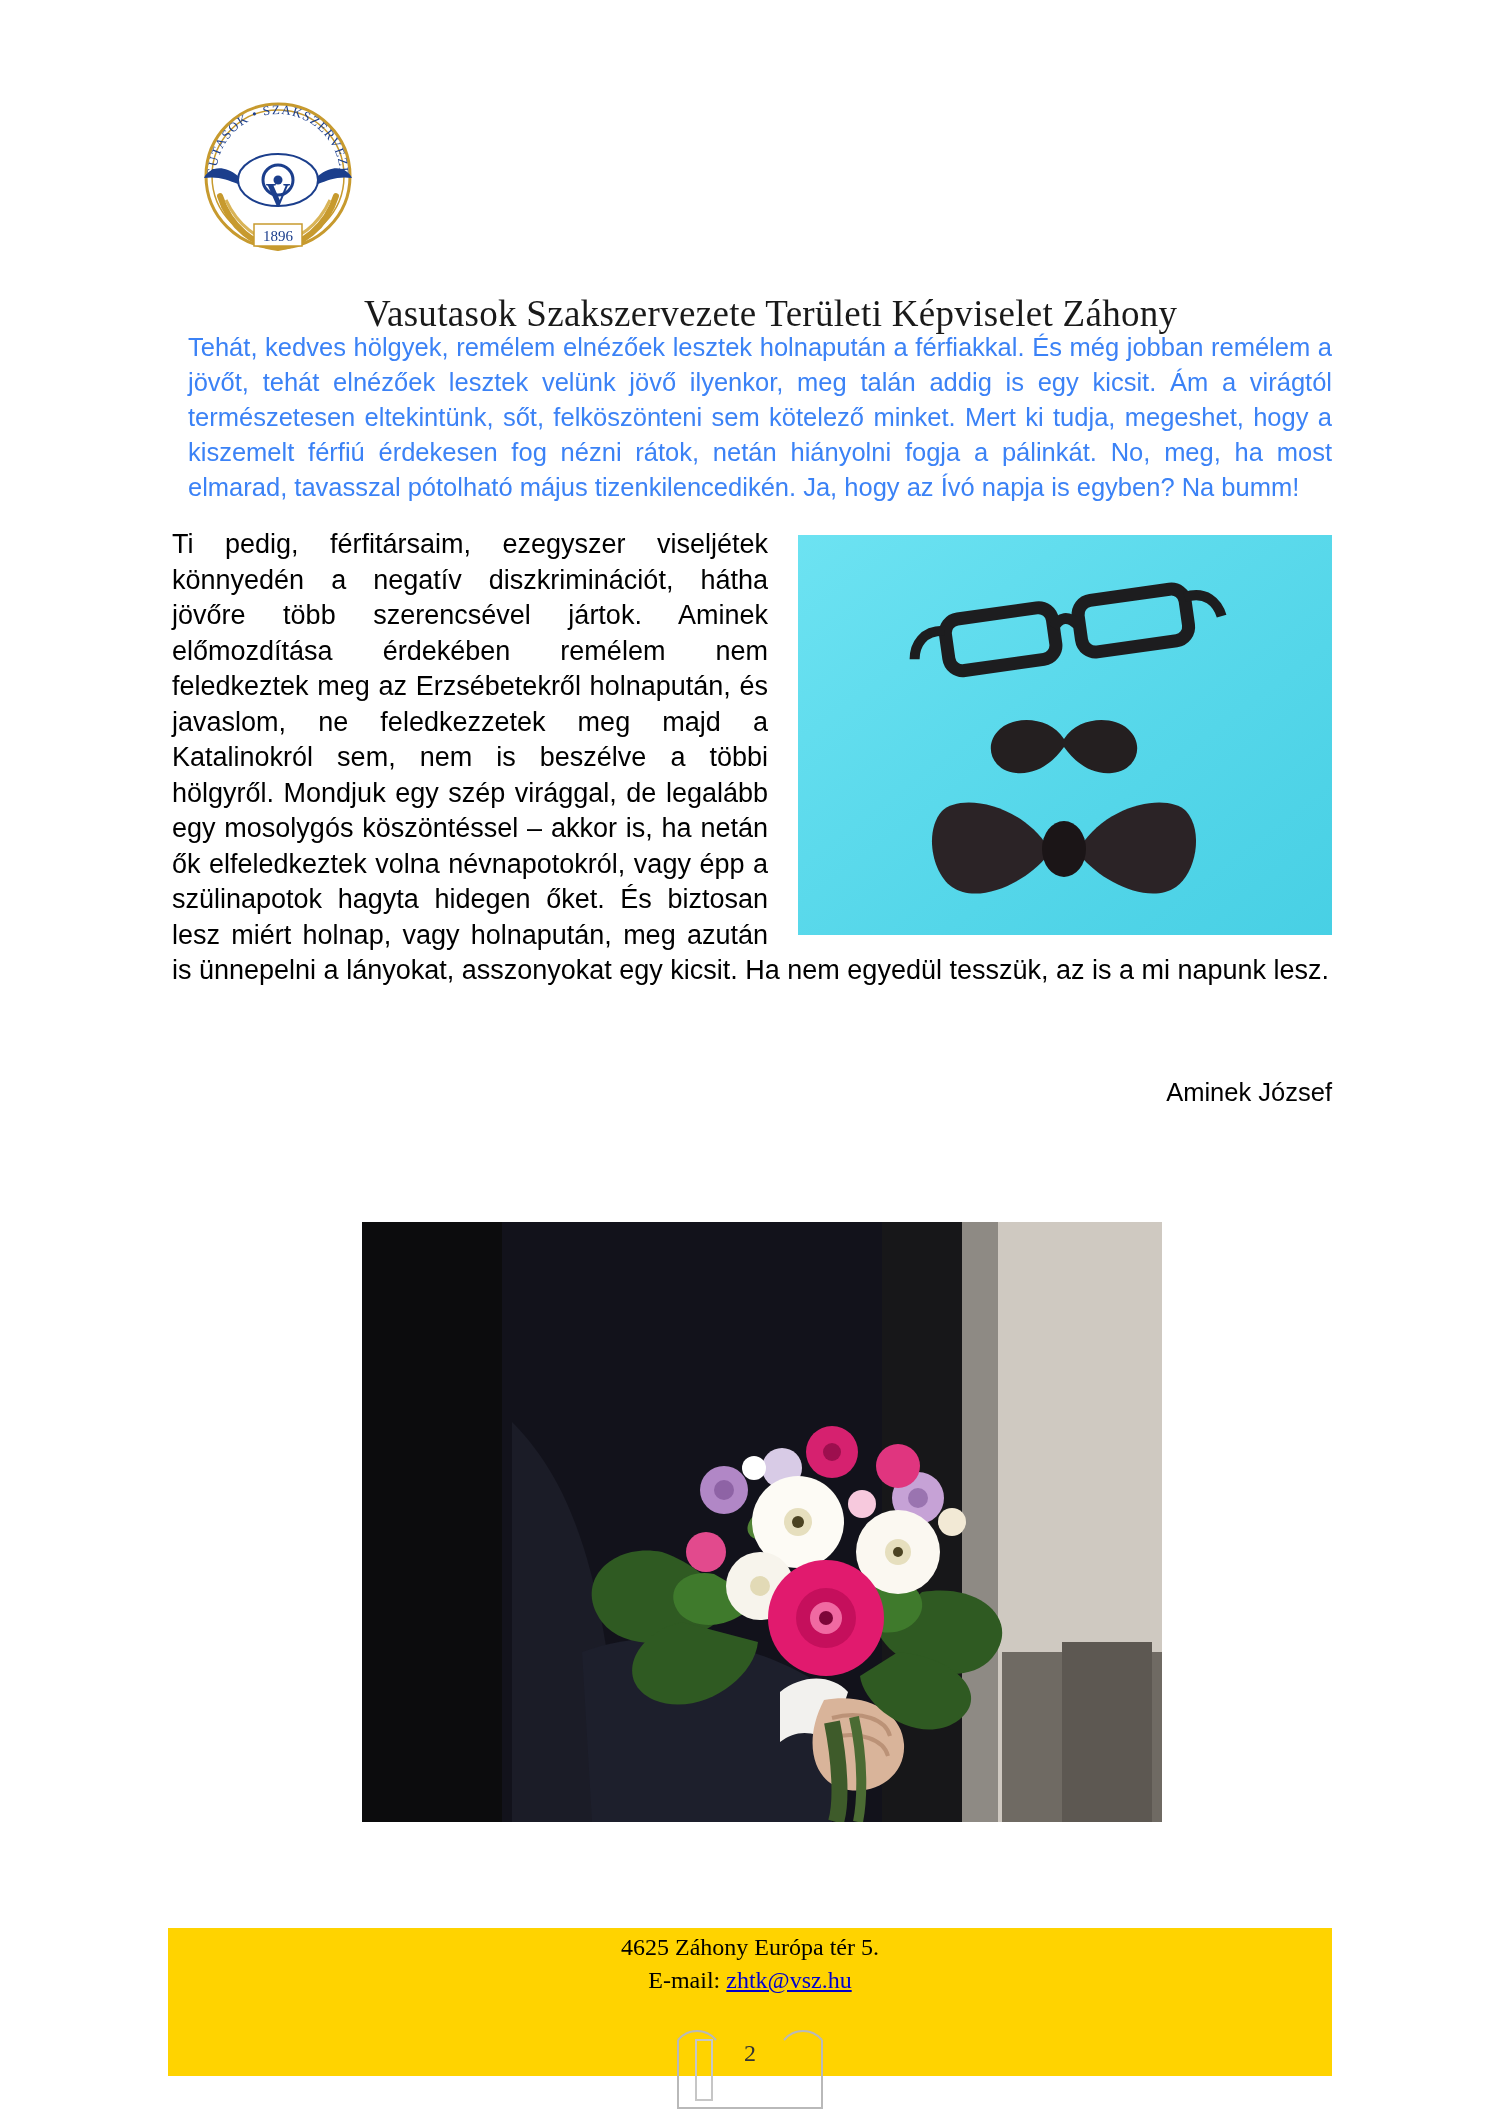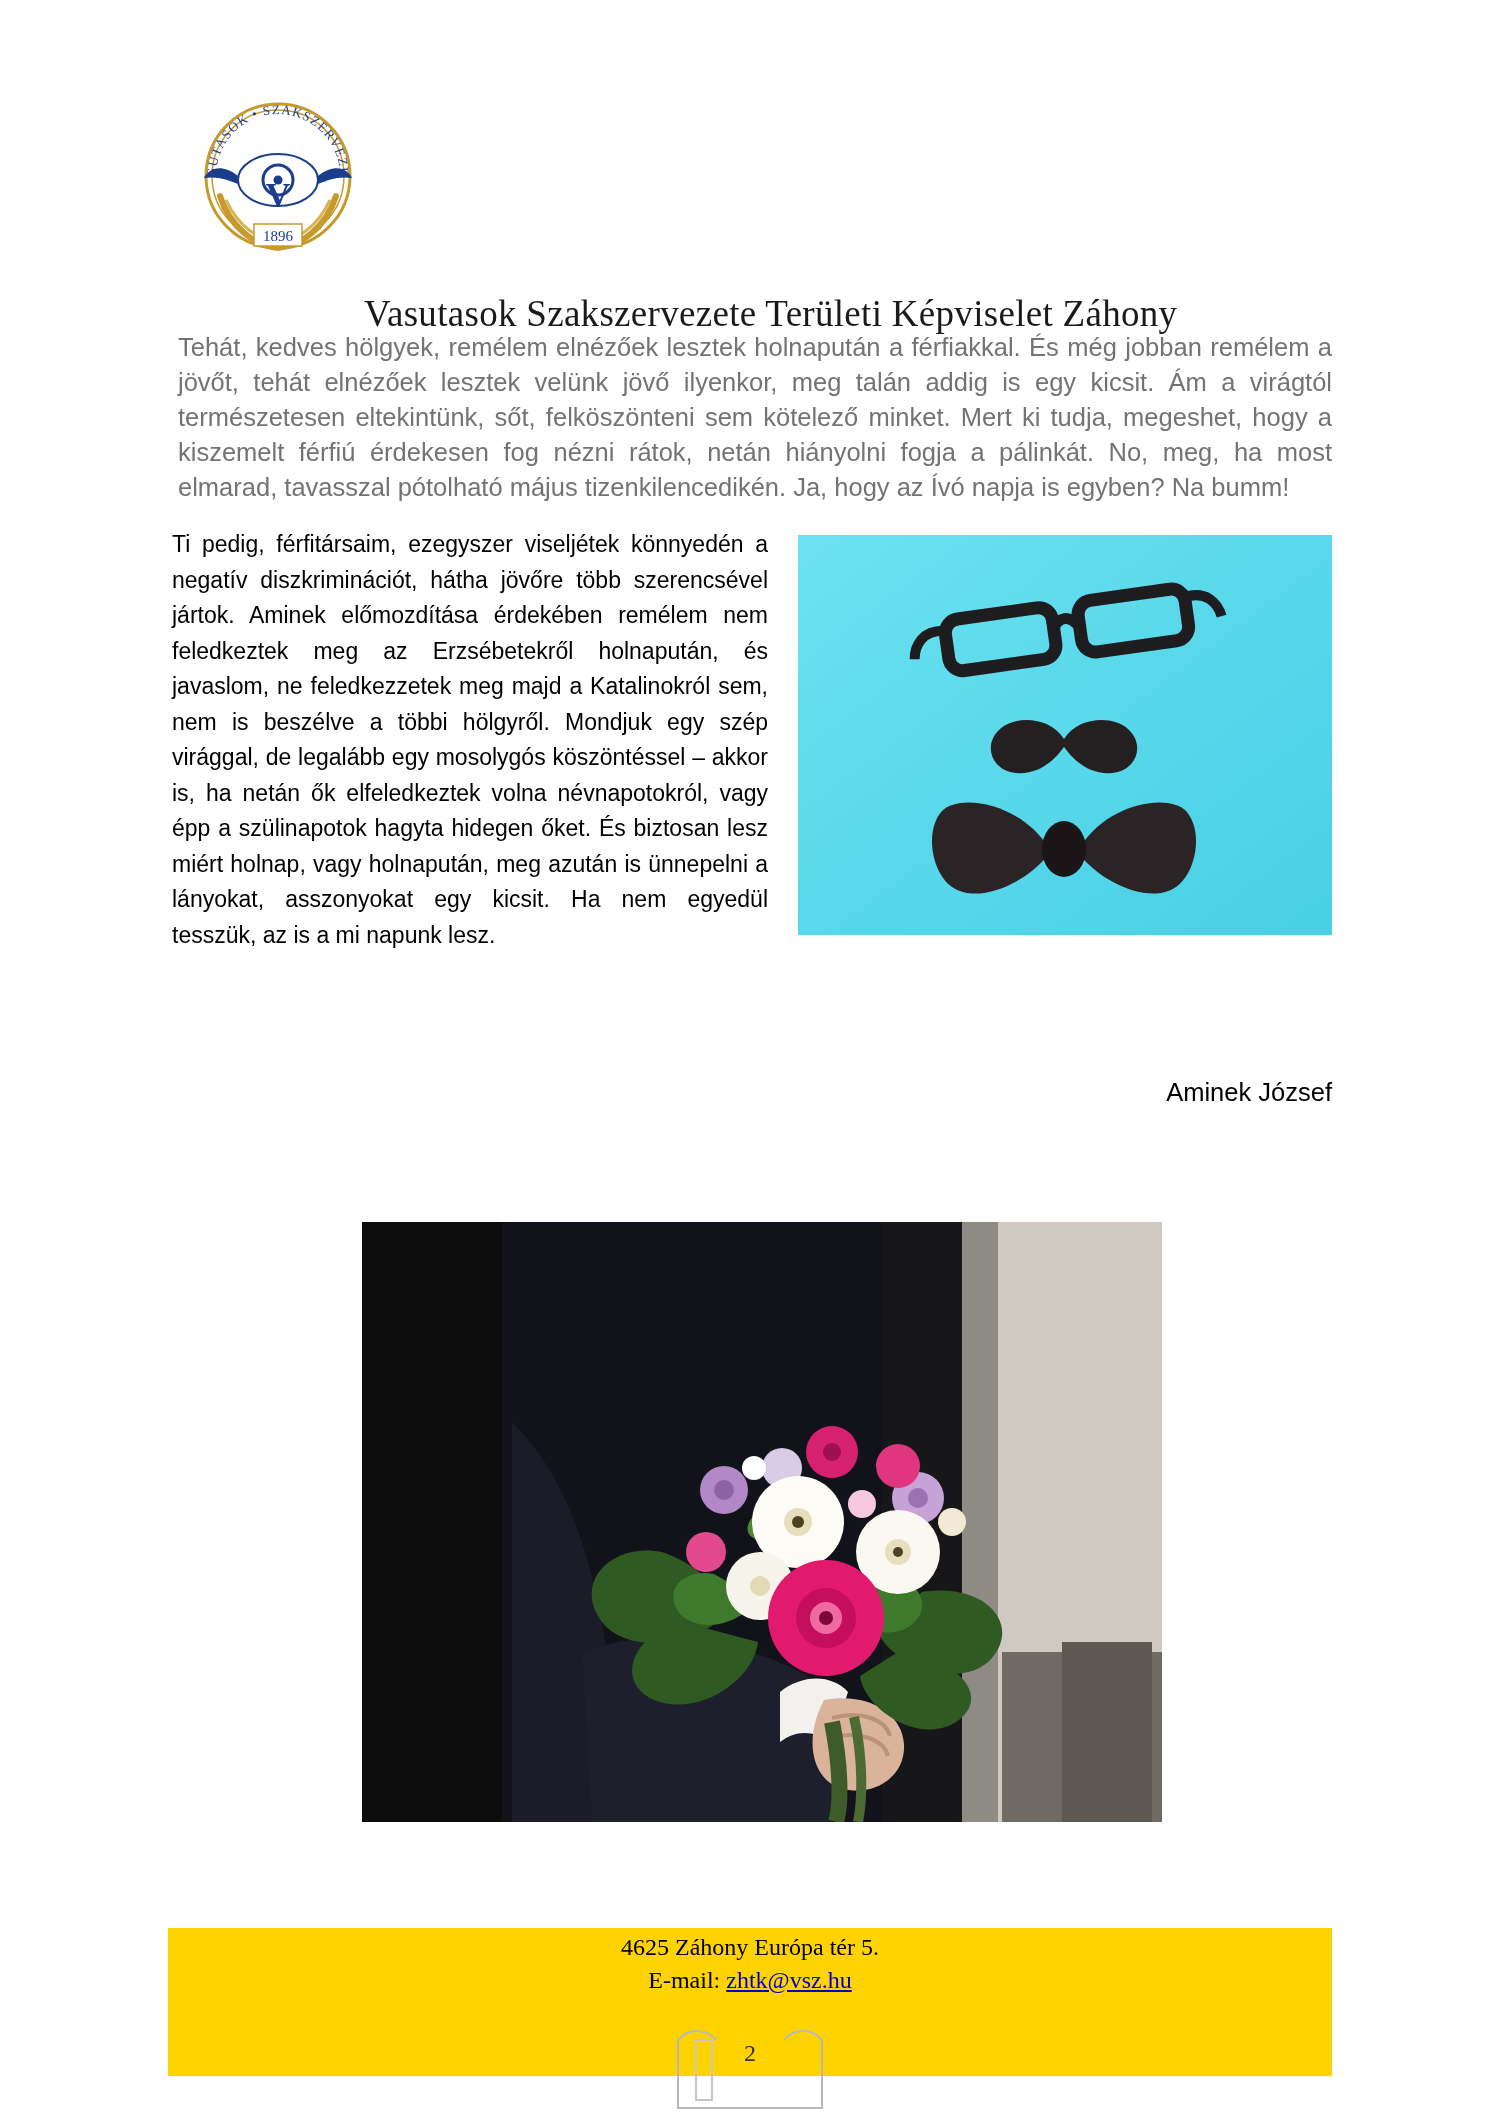--- a/index.html
+++ b/index.html
@@ -53,33 +53,33 @@
   }
 
   
   .content {
     position: absolute;
     left: 172px;
     top: 330px;
     width: 1160px;
   }
   p.body-par {
-    margin: 0 0 22px 6px;
+    margin: 0 0 22px 16px;
     font-size: 25.5px;
     line-height: 35px;
     text-align: justify;
     text-justify: inter-word;
-    color: #737373;
+    color: #3b82f6;
   }
   p.body-par:last-child { margin-bottom: 0; }
 
   
   .wrap-par {
     margin: 0;
-    font-size: 23px;
+    font-size: 27px;
     line-height: 35.5px;
     text-align: justify;
     color: #000;
   }
   .float-img {
     float: right;
     width: 534px;
     height: 400px;
     margin: 8px 0 10px 30px;
     border: 0;

